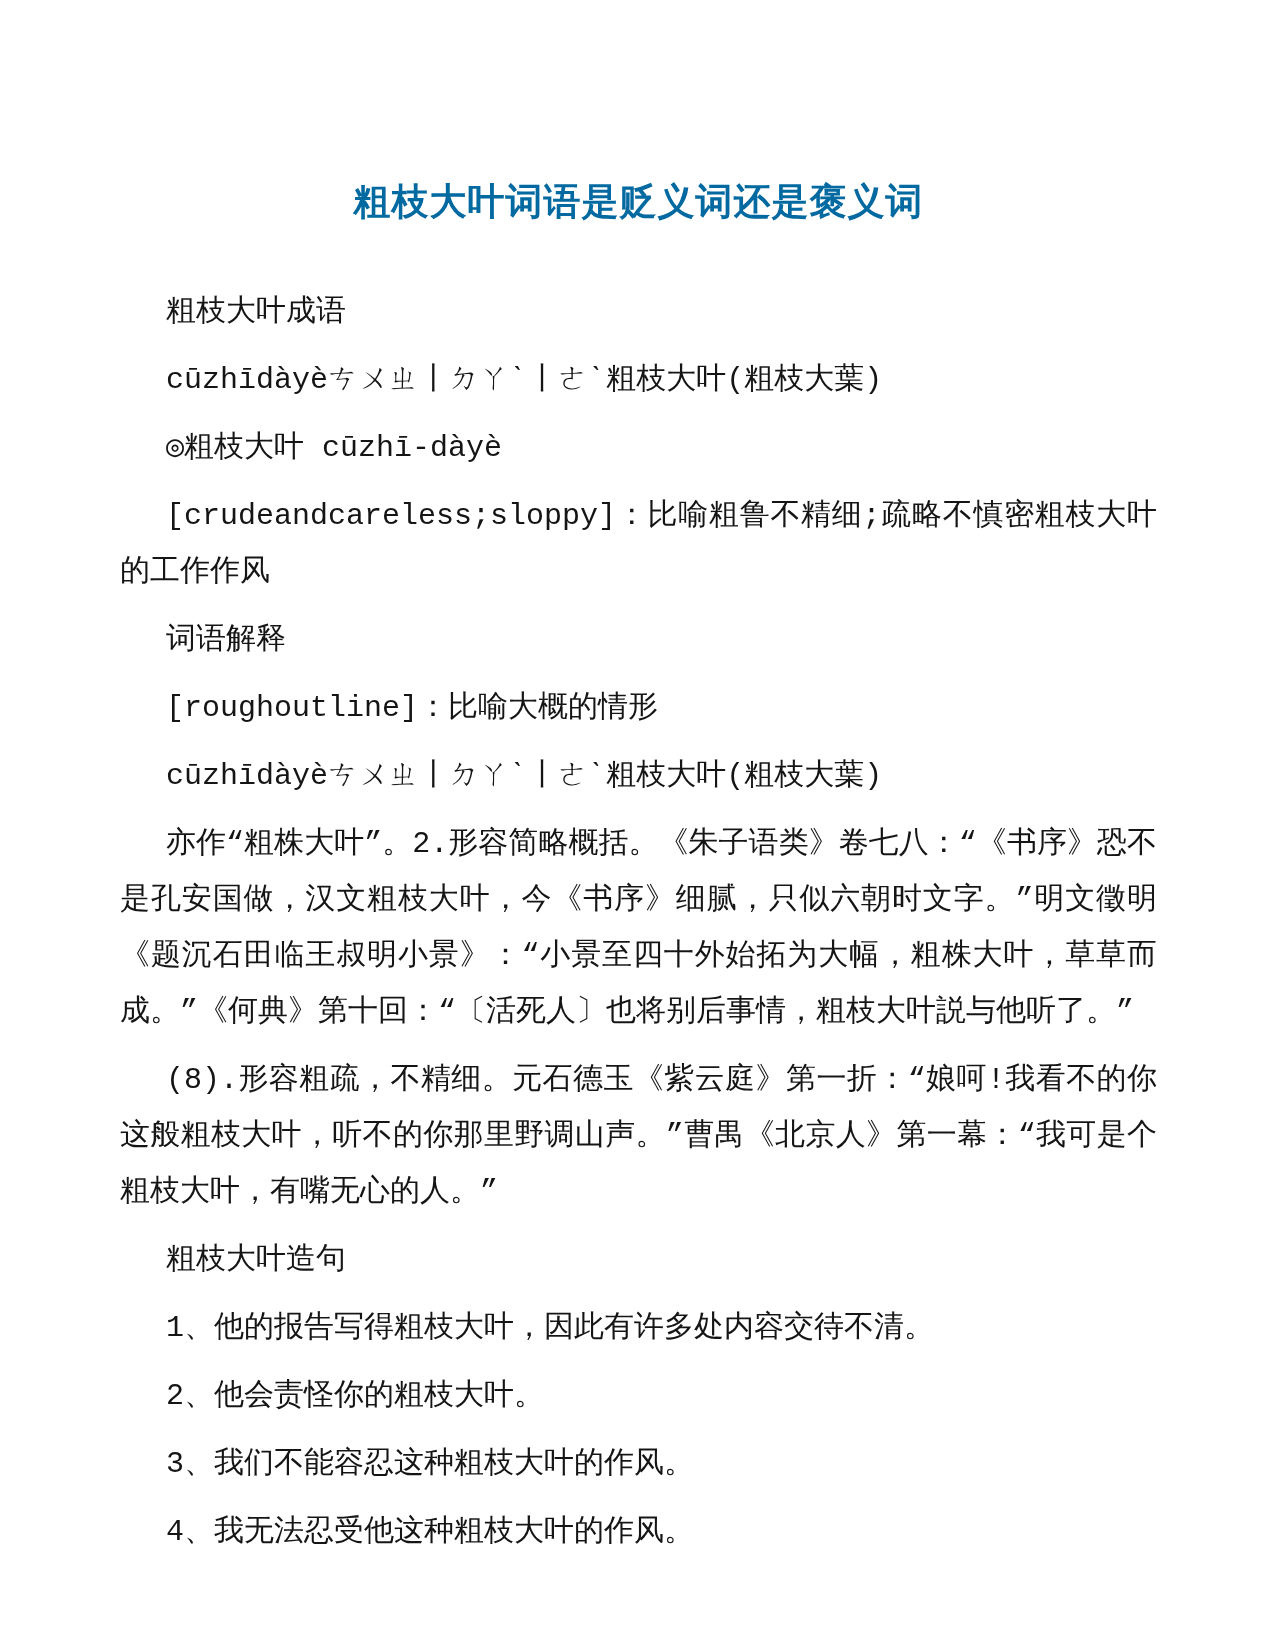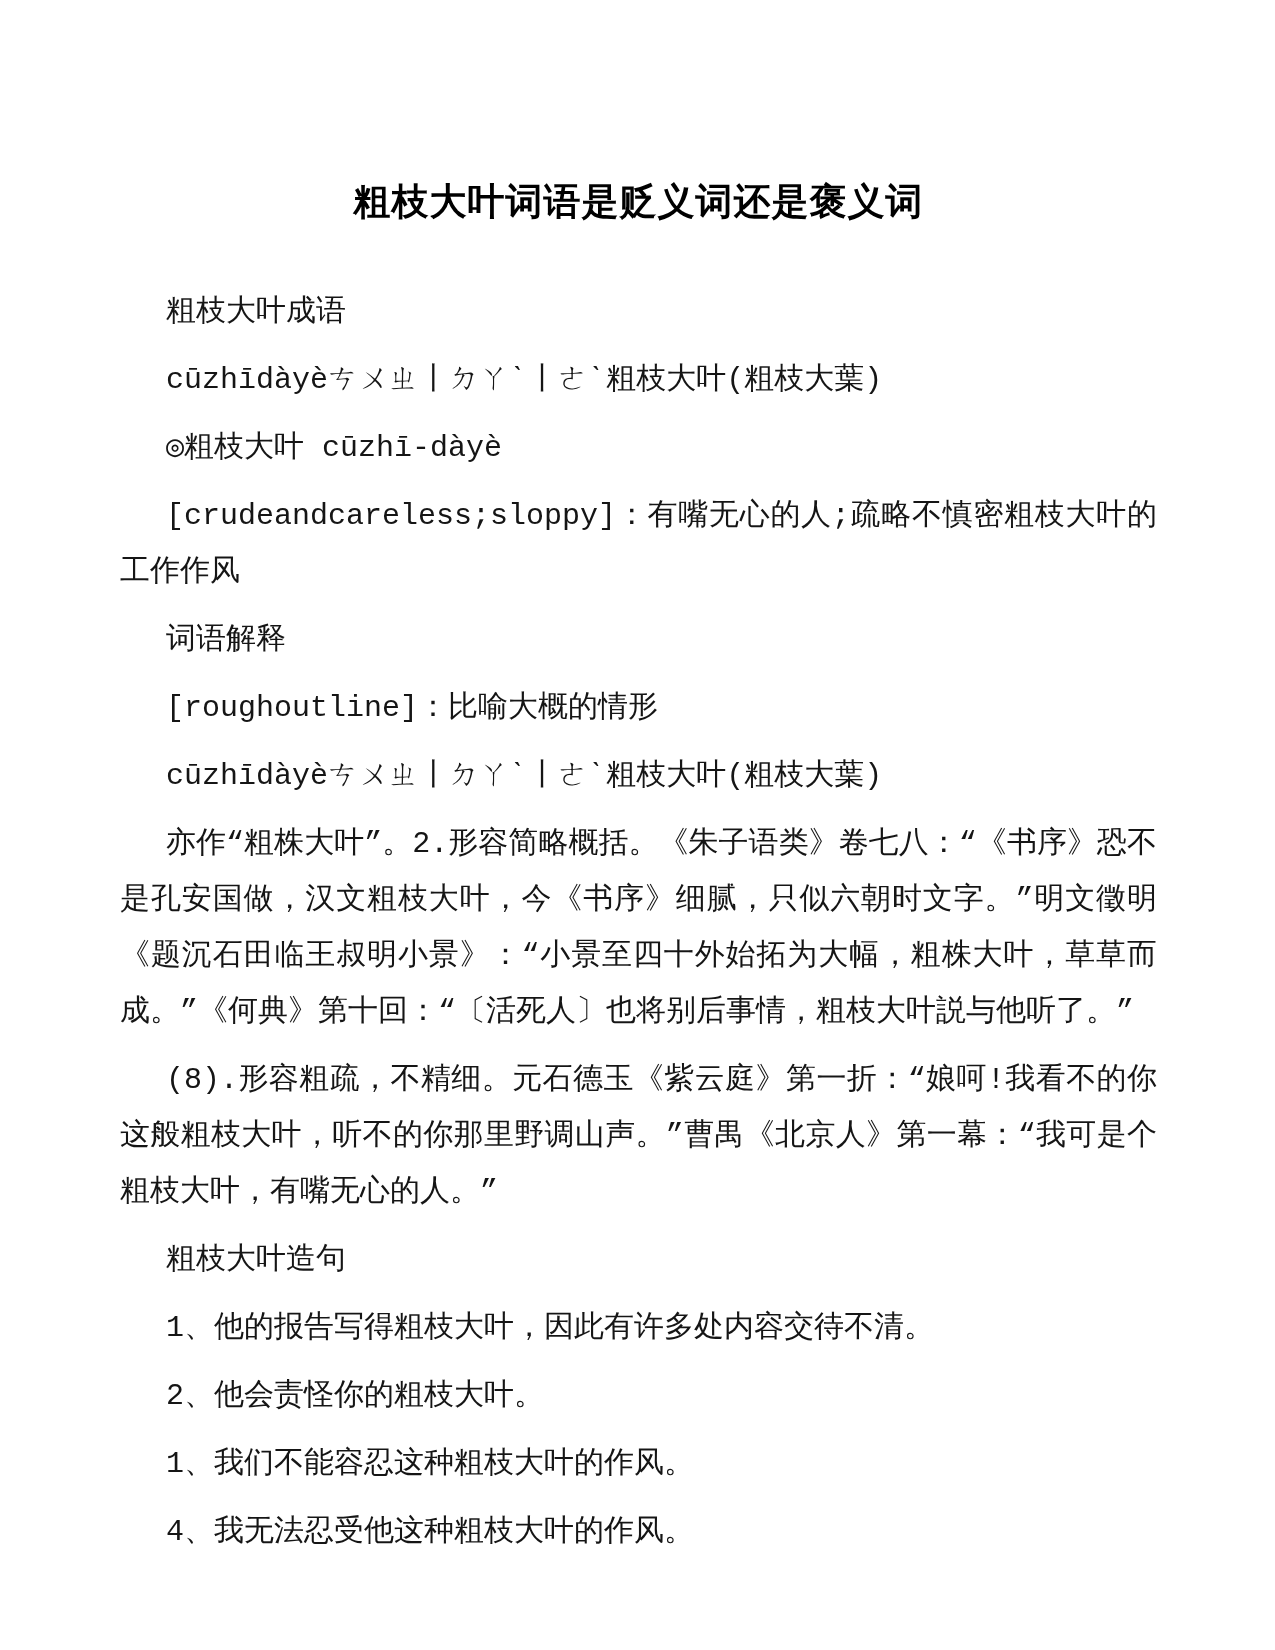--- a/index.html
+++ b/index.html
@@ -21,44 +21,44 @@
     padding: 180px 118px 0 120px;
     background: #ffffff;
   }
   .doc-title {
     font-size: 37px;
     font-weight: bold;
     text-align: center;
     margin: 0 0 56px 0;
     line-height: 48px;
     letter-spacing: 1px;
-    color: #000000;
+    color: #0369a1;
   }
   .para {
     font-size: 30px;
     line-height: 56px;
     margin: 0 0 12px 0;
     text-indent: 46px;
     text-align: justify;
     word-break: break-all;
   }
 </style>
 </head>
 <body>
 
 <div class="page">
   <h1 class="doc-title">粗枝大叶词语是贬义词还是褒义词</h1>
 
   <p class="para">粗枝大叶成语</p>
   <p class="para">cūzhīdàyèㄘㄨㄓ丨ㄉㄚˋ丨ㄜˋ粗枝大叶(粗枝大葉)</p>
   <p class="para">◎粗枝大叶 cūzhī-dàyè</p>
-  <p class="para">[crudeandcareless;sloppy]：有嘴无心的人;疏略不慎密粗枝大叶的工作作风</p>
+  <p class="para">[crudeandcareless;sloppy]：比喻粗鲁不精细;疏略不慎密粗枝大叶的工作作风</p>
   <p class="para">词语解释</p>
   <p class="para">[roughoutline]：比喻大概的情形</p>
   <p class="para">cūzhīdàyèㄘㄨㄓ丨ㄉㄚˋ丨ㄜˋ粗枝大叶(粗枝大葉)</p>
   <p class="para">亦作“粗株大叶”。2.形容简略概括。《朱子语类》卷七八：“《书序》恐不是孔安国做，汉文粗枝大叶，今《书序》细腻，只似六朝时文字。”明文徵明《题沉石田临王叔明小景》：“小景至四十外始拓为大幅，粗株大叶，草草而成。”《何典》第十回：“〔活死人〕也将别后事情，粗枝大叶説与他听了。”</p>
   <p class="para">(8).形容粗疏，不精细。元石德玉《紫云庭》第一折：“娘呵!我看不的你这般粗枝大叶，听不的你那里野调山声。”曹禺《北京人》第一幕：“我可是个粗枝大叶，有嘴无心的人。”</p>
   <p class="para">粗枝大叶造句</p>
   <p class="para">1、他的报告写得粗枝大叶，因此有许多处内容交待不清。</p>
   <p class="para">2、他会责怪你的粗枝大叶。</p>
-  <p class="para">1、我们不能容忍这种粗枝大叶的作风。</p>
+  <p class="para">3、我们不能容忍这种粗枝大叶的作风。</p>
   <p class="para">4、我无法忍受他这种粗枝大叶的作风。</p>
 </div>
 
 </body></html>

